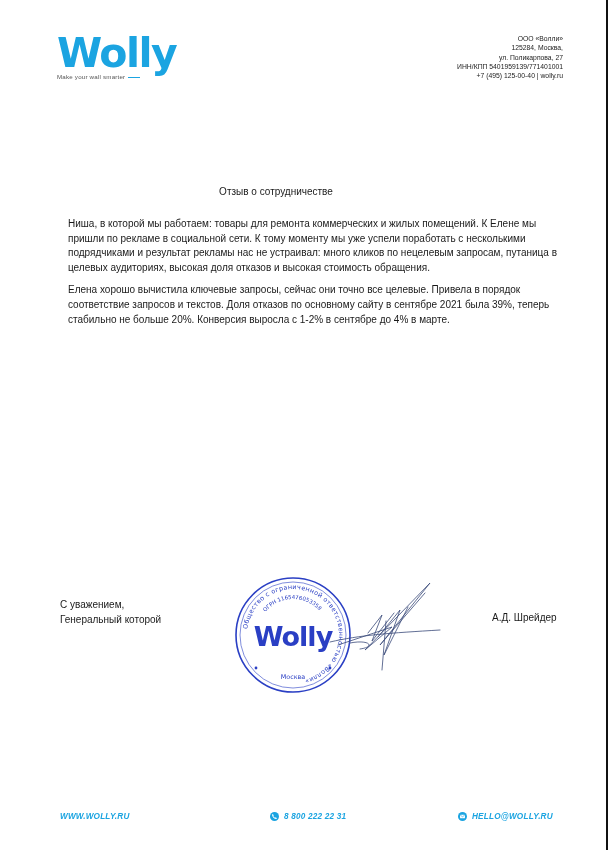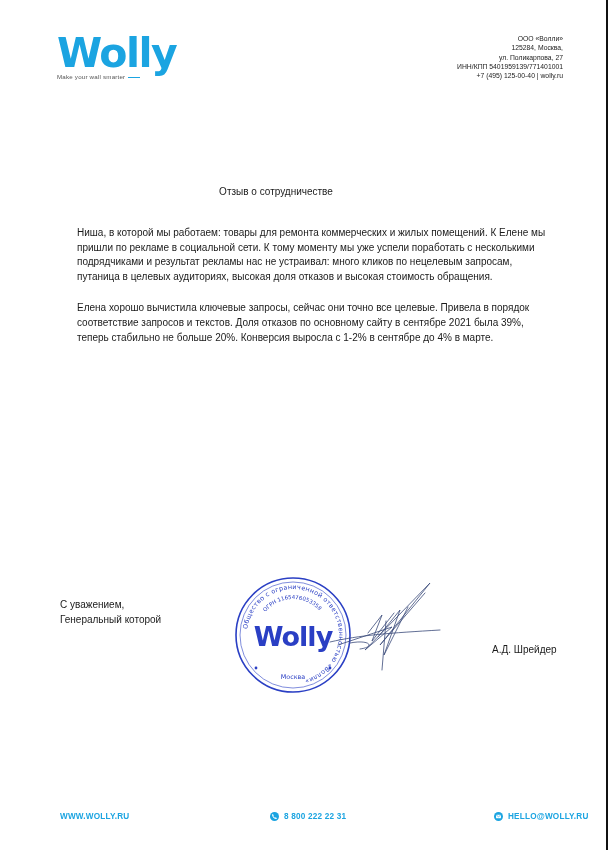--- a/index.html
+++ b/index.html
@@ -15,33 +15,33 @@
     font-size: 41px; line-height: 40px; color: #1ba4e1; letter-spacing: -1.5px;
   }
   .logo-tag { font-size: 6.2px; color: #555; margin-top: 0px; letter-spacing: 0.2px; white-space: nowrap; }
   .logo-tag .dash { display: inline-block; width: 12px; height: 1px; background: #1ba4e1; vertical-align: middle; margin-left: 3px; }
 
   .company { position: absolute; right: 45px; top: 34px; text-align: right; font-size: 6.8px; line-height: 9.3px; color: #222; }
 
   .title { position: absolute; left: 0; width: 552px; top: 186px; text-align: center; font-size: 10px; }
 
   .body-text { position: absolute; left: 60px; top: 209px; width: 510px; font-size: 10px; line-height: 14.6px; }
-  .body-text p { margin: 17px; }
+  .body-text p { margin: 8px; }
 
   .closing { position: absolute; left: 60px; top: 598px; font-size: 10px; line-height: 14.6px; }
-  .signer { position: absolute; left: 492px; top: 644px; font-size: 10px; }
+  .signer { position: absolute; left: 492px; top: 612px; font-size: 10px; }
 
   .stamp { position: absolute; left: 234px; top: 576px; width: 118px; height: 118px; }
   .signature { position: absolute; left: 320px; top: 575px; width: 140px; height: 100px; }
 
   .footer { position: absolute; top: 812px; left: 0; width: 608px; font-size: 8.2px; font-weight: bold; color: #1ba4e1; letter-spacing: 0.2px; }
-  .footer .f-item { position: absolute; display: flex; align-items: flex-end; gap: 5px; white-space: nowrap; }
+  .footer .f-item { position: absolute; display: flex; align-items: flex-end; gap: 5px; white-space: nowrap; font-style: italic; }
   .f-web { left: 60px; }
   .f-phone { left: 270px; }
-  .f-mail { left: 458px; margin-left: 36px; }
+  .f-mail { left: 458px; }
   .ficon { width: 9px; height: 9px; border-radius: 50%; background: #1ba4e1; display: inline-flex; align-items: center; justify-content: center; }
 </style>
 </head>
 <body>
 
 <div class="page-edge"></div>
 
 <div class="logo">
   <div class="logo-word">Wolly</div>
   <div class="logo-tag"><span>Make your wall smarter</span><span class="dash"></span></div>

